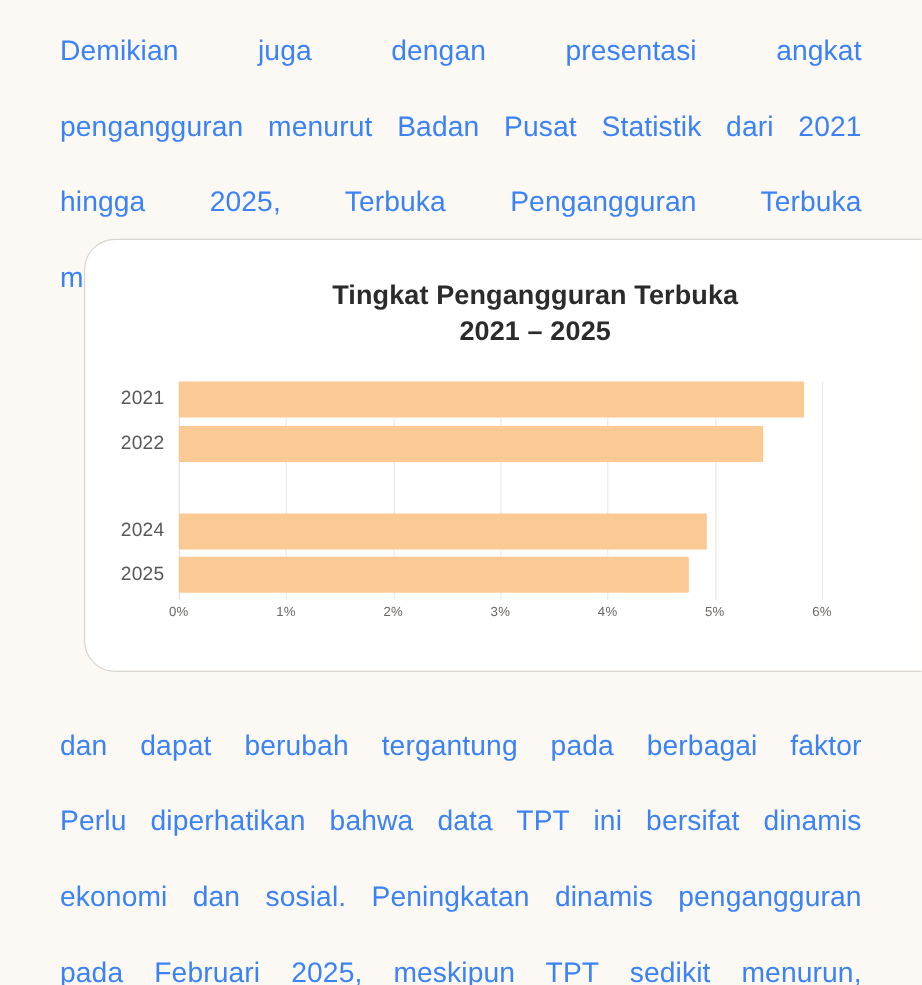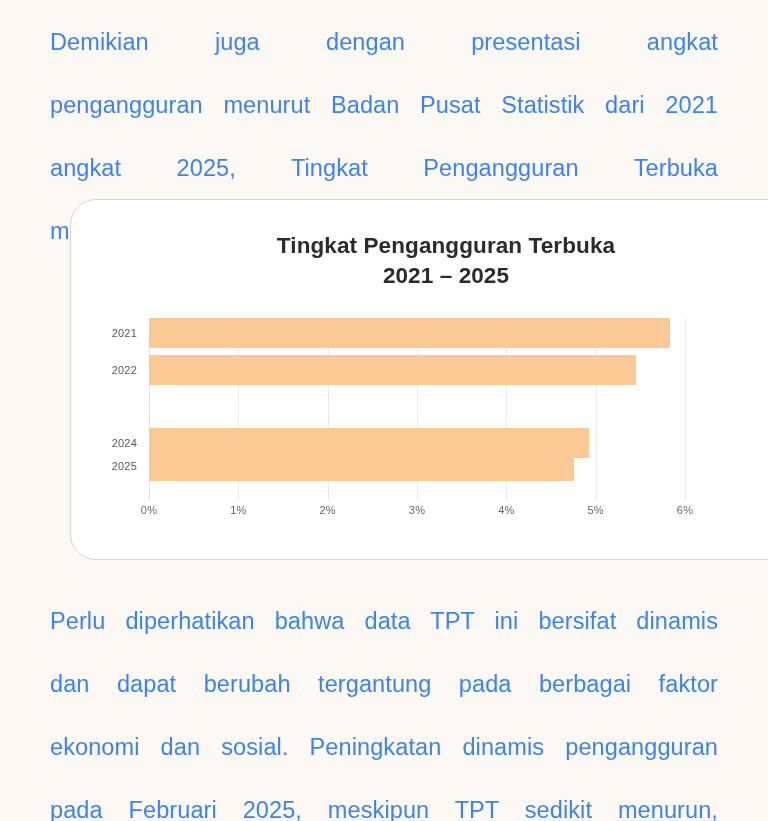--- a/index.html
+++ b/index.html
@@ -115,21 +115,21 @@
     height: 30px;
     background: #FAC994;
     border-radius: 1px;
   }
   .bar-label {
     position: absolute;
     right: calc(100% + 12px);
     top: 50%;
     transform: translateY(-50%);
     color: #5A5856;
-    font-size: 11px;
+    font-size: 16px;
     white-space: nowrap;
     letter-spacing: 0.2px;
   }
 
   .xaxis {
     position: absolute;
     left: 78px;
     top: 304px;
     width: 536px;
     height: 20px;
@@ -145,21 +145,21 @@
   }
 </style>
 </head>
 <body>
 
 <div class="page">
 
   <div class="para top">
     <p class="justify-line">Demikian juga dengan presentasi angkat</p>
     <p class="justify-line">pengangguran menurut Badan Pusat Statistik dari 2021</p>
-    <p class="justify-line">angkat 2025, Tingkat Pengangguran Terbuka</p>
+    <p class="justify-line">hingga 2025, Terbuka Pengangguran Terbuka</p>
     <p>mengalami penurunan secara signifikan</p>
   </div>
 
   <div class="chart-card">
 
     <div class="chart-title">
       <span>Tingkat Pengangguran Terbuka</span>
       <span class="line2">2021 – 2025</span>
     </div>
 
@@ -179,40 +179,40 @@
             <div class="bar" title="2021: 5.83%" style="width: 520.813px; height: 30px; background: rgb(250, 201, 148);"></div>
           </div>
           <div class="bar-row" style="top: 36.5px; width: 536px;">
             <span class="bar-label">2022</span>
             <div class="bar" title="2022: 5.45%" style="width: 486.867px; height: 30px; background: rgb(250, 201, 148);"></div>
           </div>
           <div class="bar-row" style="top: 109.5px; width: 536px; padding-left: 32px;">
             <span class="bar-label">2024</span>
             <div class="bar" title="2024: 4.92%" style="width: 439.52px; height: 30px; background: rgb(250, 201, 148);"></div>
           </div>
-          <div class="bar-row" style="top: 133px; width: 536px; text-align: right;">
+          <div class="bar-row" style="top: 146px; width: 536px; text-align: right;">
             <span class="bar-label">2025</span>
             <div class="bar" title="2025: 4.76%" style="width: 425.227px; height: 30px; background: rgb(250, 201, 148);"></div>
           </div>
         </div>
     </div>
 
     <div class="xaxis">
         <span class="xtick" style="left: 0px; color: rgb(106, 103, 100);">0%</span>
         <span class="xtick" style="left: 89.3333px; color: rgb(106, 103, 100);">1%</span>
         <span class="xtick" style="left: 178.667px; color: rgb(106, 103, 100);">2%</span>
         <span class="xtick" style="left: 268px; color: rgb(106, 103, 100);">3%</span>
         <span class="xtick" style="left: 357.333px; color: rgb(106, 103, 100);">4%</span>
         <span class="xtick" style="left: 446.667px; color: rgb(106, 103, 100);">5%</span>
         <span class="xtick" style="left: 536px; color: rgb(106, 103, 100);">6%</span>
       </div>
 
   </div>
 
   <div class="para bottom">
+    <p class="justify-line">dan dapat berubah tergantung pada berbagai faktor</p>
     <p class="justify-line">Perlu diperhatikan bahwa data TPT ini bersifat dinamis</p>
-    <p class="justify-line">dan dapat berubah tergantung pada berbagai faktor</p>
     <p class="justify-line">ekonomi dan sosial. Peningkatan dinamis pengangguran</p>
     <p class="justify-line">pada Februari 2025, meskipun TPT sedikit menurun,</p>
 
   </div>
 
 </div>
 
 </body></html>

